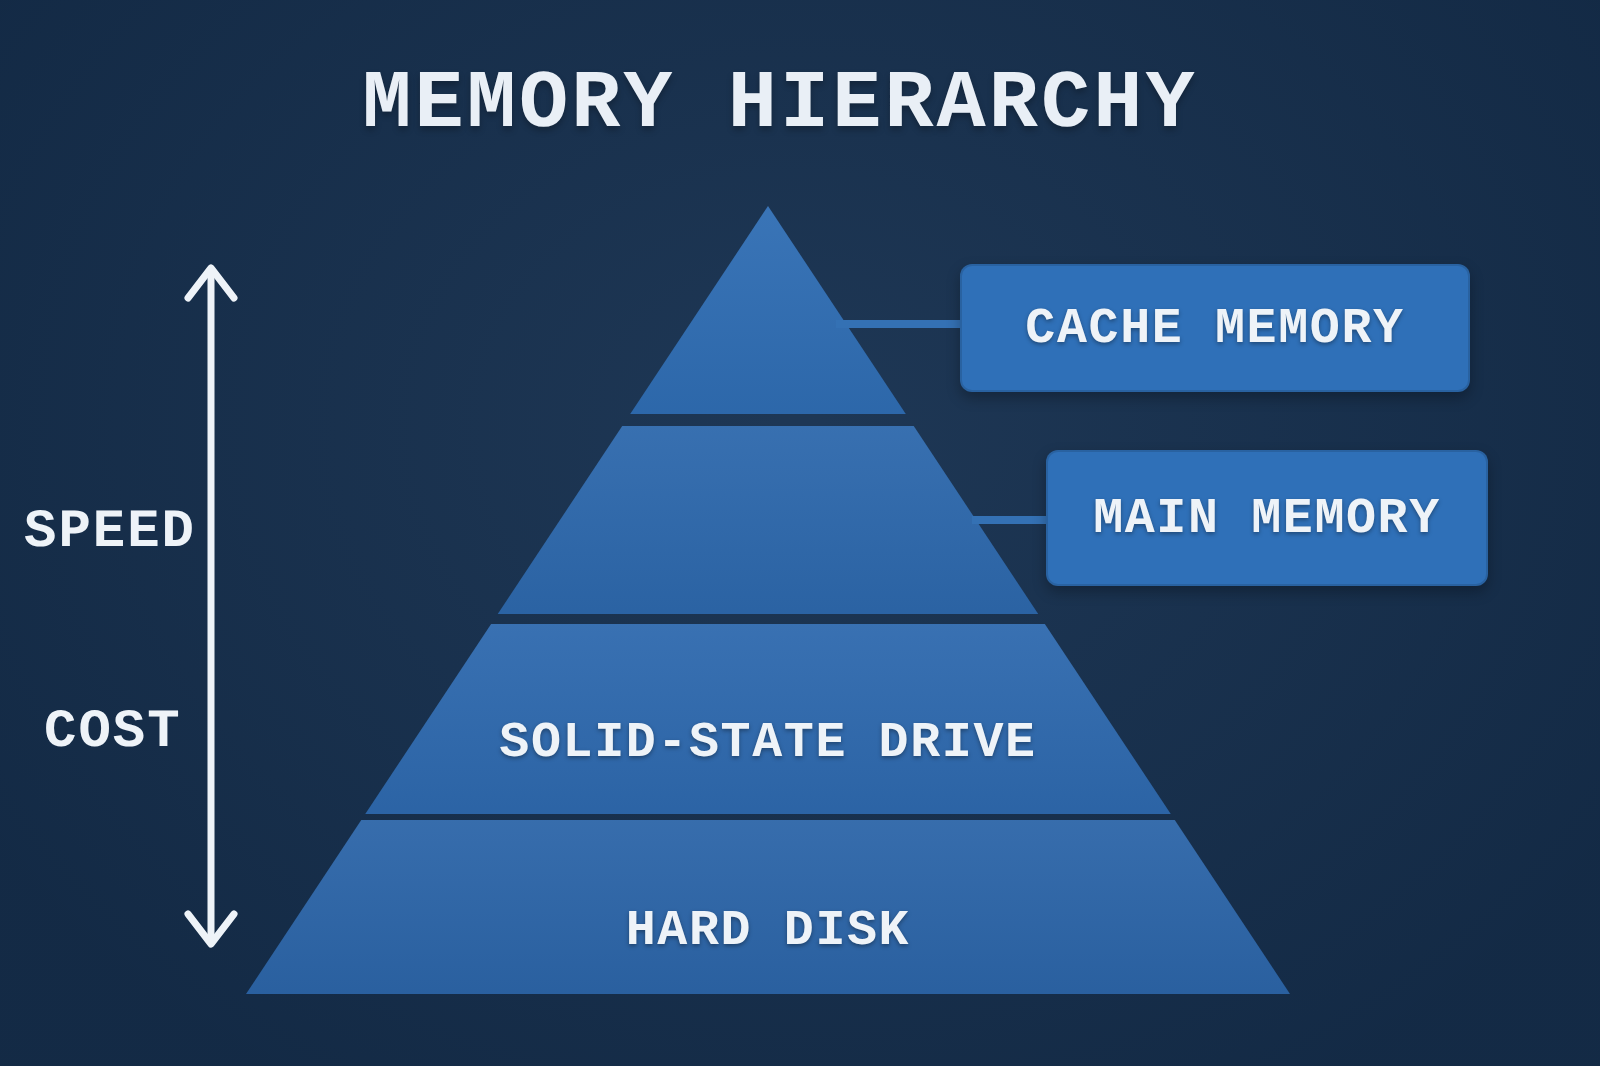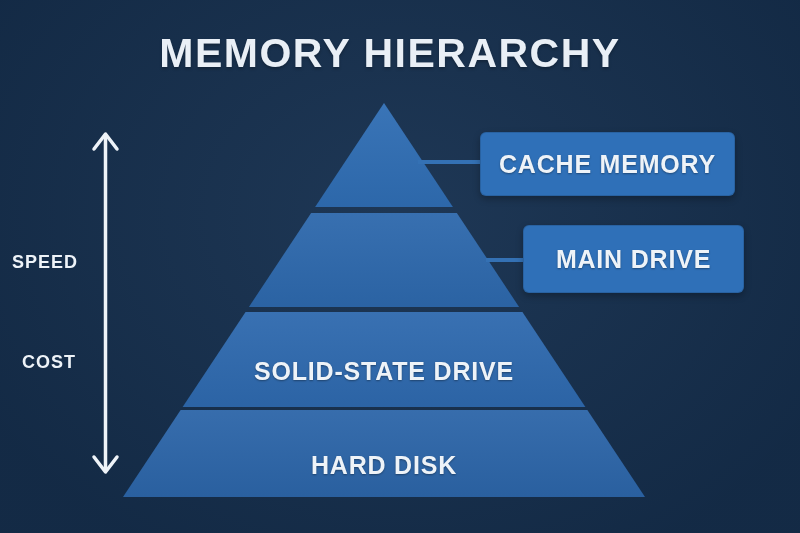--- a/index.html
+++ b/index.html
@@ -14,21 +14,21 @@
     --title-text:#e9eff6;
     --arrow:#eef3f8;
   }
   html,body{margin:0;padding:0;background:#0d1f35;}
   .canvas{
     position:relative;
     width:800px;height:533px;
     overflow:hidden;
     background:var(--background);
     background-image:radial-gradient(ellipse at 50% 40%, rgba(255,255,255,0.035), rgba(0,0,0,0.12) 85%);
-    font-family:Liberation Sans, sans-serif;
+    font-family:Liberation Mono, monospace;
     color:var(--text);
   }
   .title{
     position:absolute;
     top:30px;left:0;width:780px;
     margin:0;
     text-align:center;
     font-size:41px;
     font-weight:bold;
     letter-spacing:1.5px;
@@ -71,21 +71,21 @@
     border:1px solid rgba(0,0,0,0.12);
     box-shadow:0 3px 7px rgba(0,0,0,0.28);
     font-size:25px;font-weight:bold;letter-spacing:0.8px;
     color:var(--text);
     text-shadow:0 1px 2px rgba(0,0,0,0.35);
   }
   .callout.cache{left:480px;top:132px;width:253px;height:62px;}
   .callout.main{left:523px;top:225px;width:219px;height:66px;}
   .axis-label{
     position:absolute;
-    font-size:18px;font-weight:bold;letter-spacing:1px;
+    font-size:27px;font-weight:bold;letter-spacing:1px;
     color:var(--text);
   }
   .axis-label.speed{left:12px;top:252px;}
   .axis-label.cost{left:22px;top:352px;}
   .arrow-svg{position:absolute;left:86px;top:122px;}
 </style>
 </head>
 <body>
 
 <div class="canvas">
@@ -111,16 +111,16 @@
     </div>
   </div>
 
   <div class="connector c1"></div>
   <div class="connector c2"></div>
 
   <div class="callout cache">
     <span>CACHE MEMORY</span>
   </div>
   <div class="callout main">
-    <span>MAIN DRIVE</span>
+    <span>MAIN MEMORY</span>
   </div>
 
 </div>
 
 </body></html>

